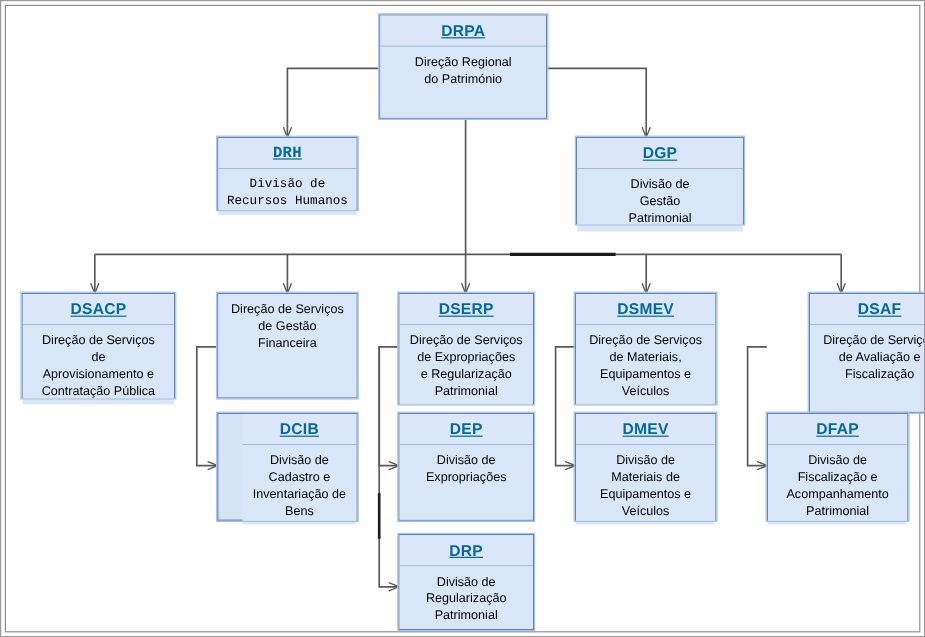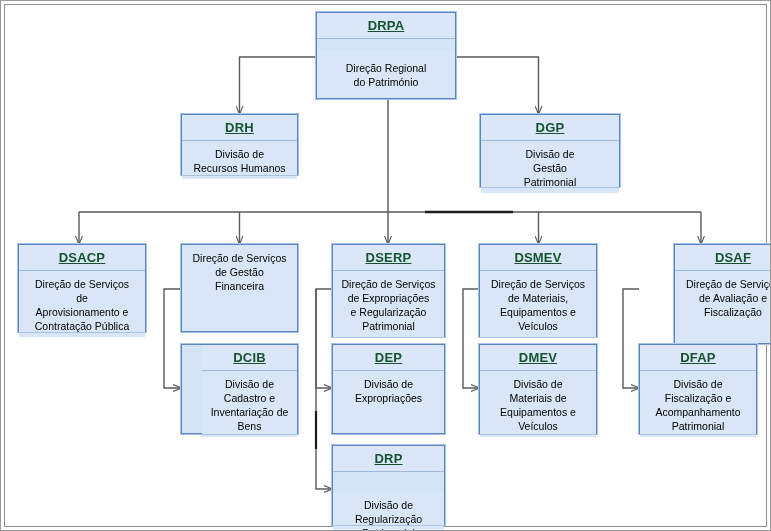--- a/index.html
+++ b/index.html
@@ -48,41 +48,41 @@
     height: 25px;
     display: flex;
     align-items: center;
     justify-content: center;
     background: #dbe7f8;
     border-bottom: 1px solid #9fb9dc;
   }
   .node-code {
     font-size: 13px;
     font-weight: bold;
-    color: #14532d;
+    color: #0369a1;
     text-decoration: underline;
     letter-spacing: 0.2px;
   }
   .node-body {
     flex: 1 1 auto;
     display: flex;
     align-items: flex-start;
     justify-content: center;
     padding: 6px 5px 4px 5px;
     background: #d9e6f8;
   }
   .node-label {
     font-size: 10.5px;
     line-height: 14px;
     color: #000000;
     text-align: center;
     white-space: pre-line;
     font-weight: normal;
   }
-  .node.top .node-body { align-items: center; margin-top: 11px; }
+  .node.top .node-body { align-items: flex-start; }
 </style>
 </head>
 <body>
 
 <div id="chart-root">
 
   <svg class="svg-layer" viewBox="0 0 771 531" width="771" height="531">
     <defs>
       <marker id="arrowOpen" markerWidth="10" markerHeight="8" refX="8.5" refY="4" orient="auto" markerUnits="userSpaceOnUse">
         <path d="M0.5,0.6 L9,4 L0.5,7.4" fill="none" stroke="#595959" stroke-width="1.1"></path>
@@ -123,21 +123,21 @@
   <div class="node top" style="left:315px; top:11px; width:140px; height:87px;">
     <div class="node-head">
       <span class="node-code">DRPA</span>
     </div>
     <div class="node-body">
       <span class="node-label">Direção Regional
 do Património</span>
     </div>
   </div>
 
-  <div class="node" style="left:180px; top:113px; width:117px; height:61px;">
+  <div class="node" style="left:180px; top:113px; width:117px; height:61px;font-family:Liberation Mono, monospace;">
     <div class="node-head">
       <span class="node-code">DRH</span>
     </div>
     <div class="node-body">
       <span class="node-label">Divisão de
 Recursos Humanos</span>
     </div>
   </div>
 
   <div class="node" style="left:479px; top:113px; width:140px; height:73px;">
@@ -245,21 +245,21 @@
       <span class="node-code">DFAP</span>
     </div>
     <div class="node-body">
       <span class="node-label">Divisão de
 Fiscalização e
 Acompanhamento
 Patrimonial</span>
     </div>
   </div>
 
-  <div class="node" style="left:331px; top:444px; width:113px; height:80px;gap:20px;">
+  <div class="node" style="left:331px; top:444px; width:113px; height:80px;">
     <div class="node-head">
       <span class="node-code">DRP</span>
     </div>
     <div class="node-body">
       <span class="node-label">Divisão de
 Regularização
 Patrimonial</span>
     </div>
   </div>
 

